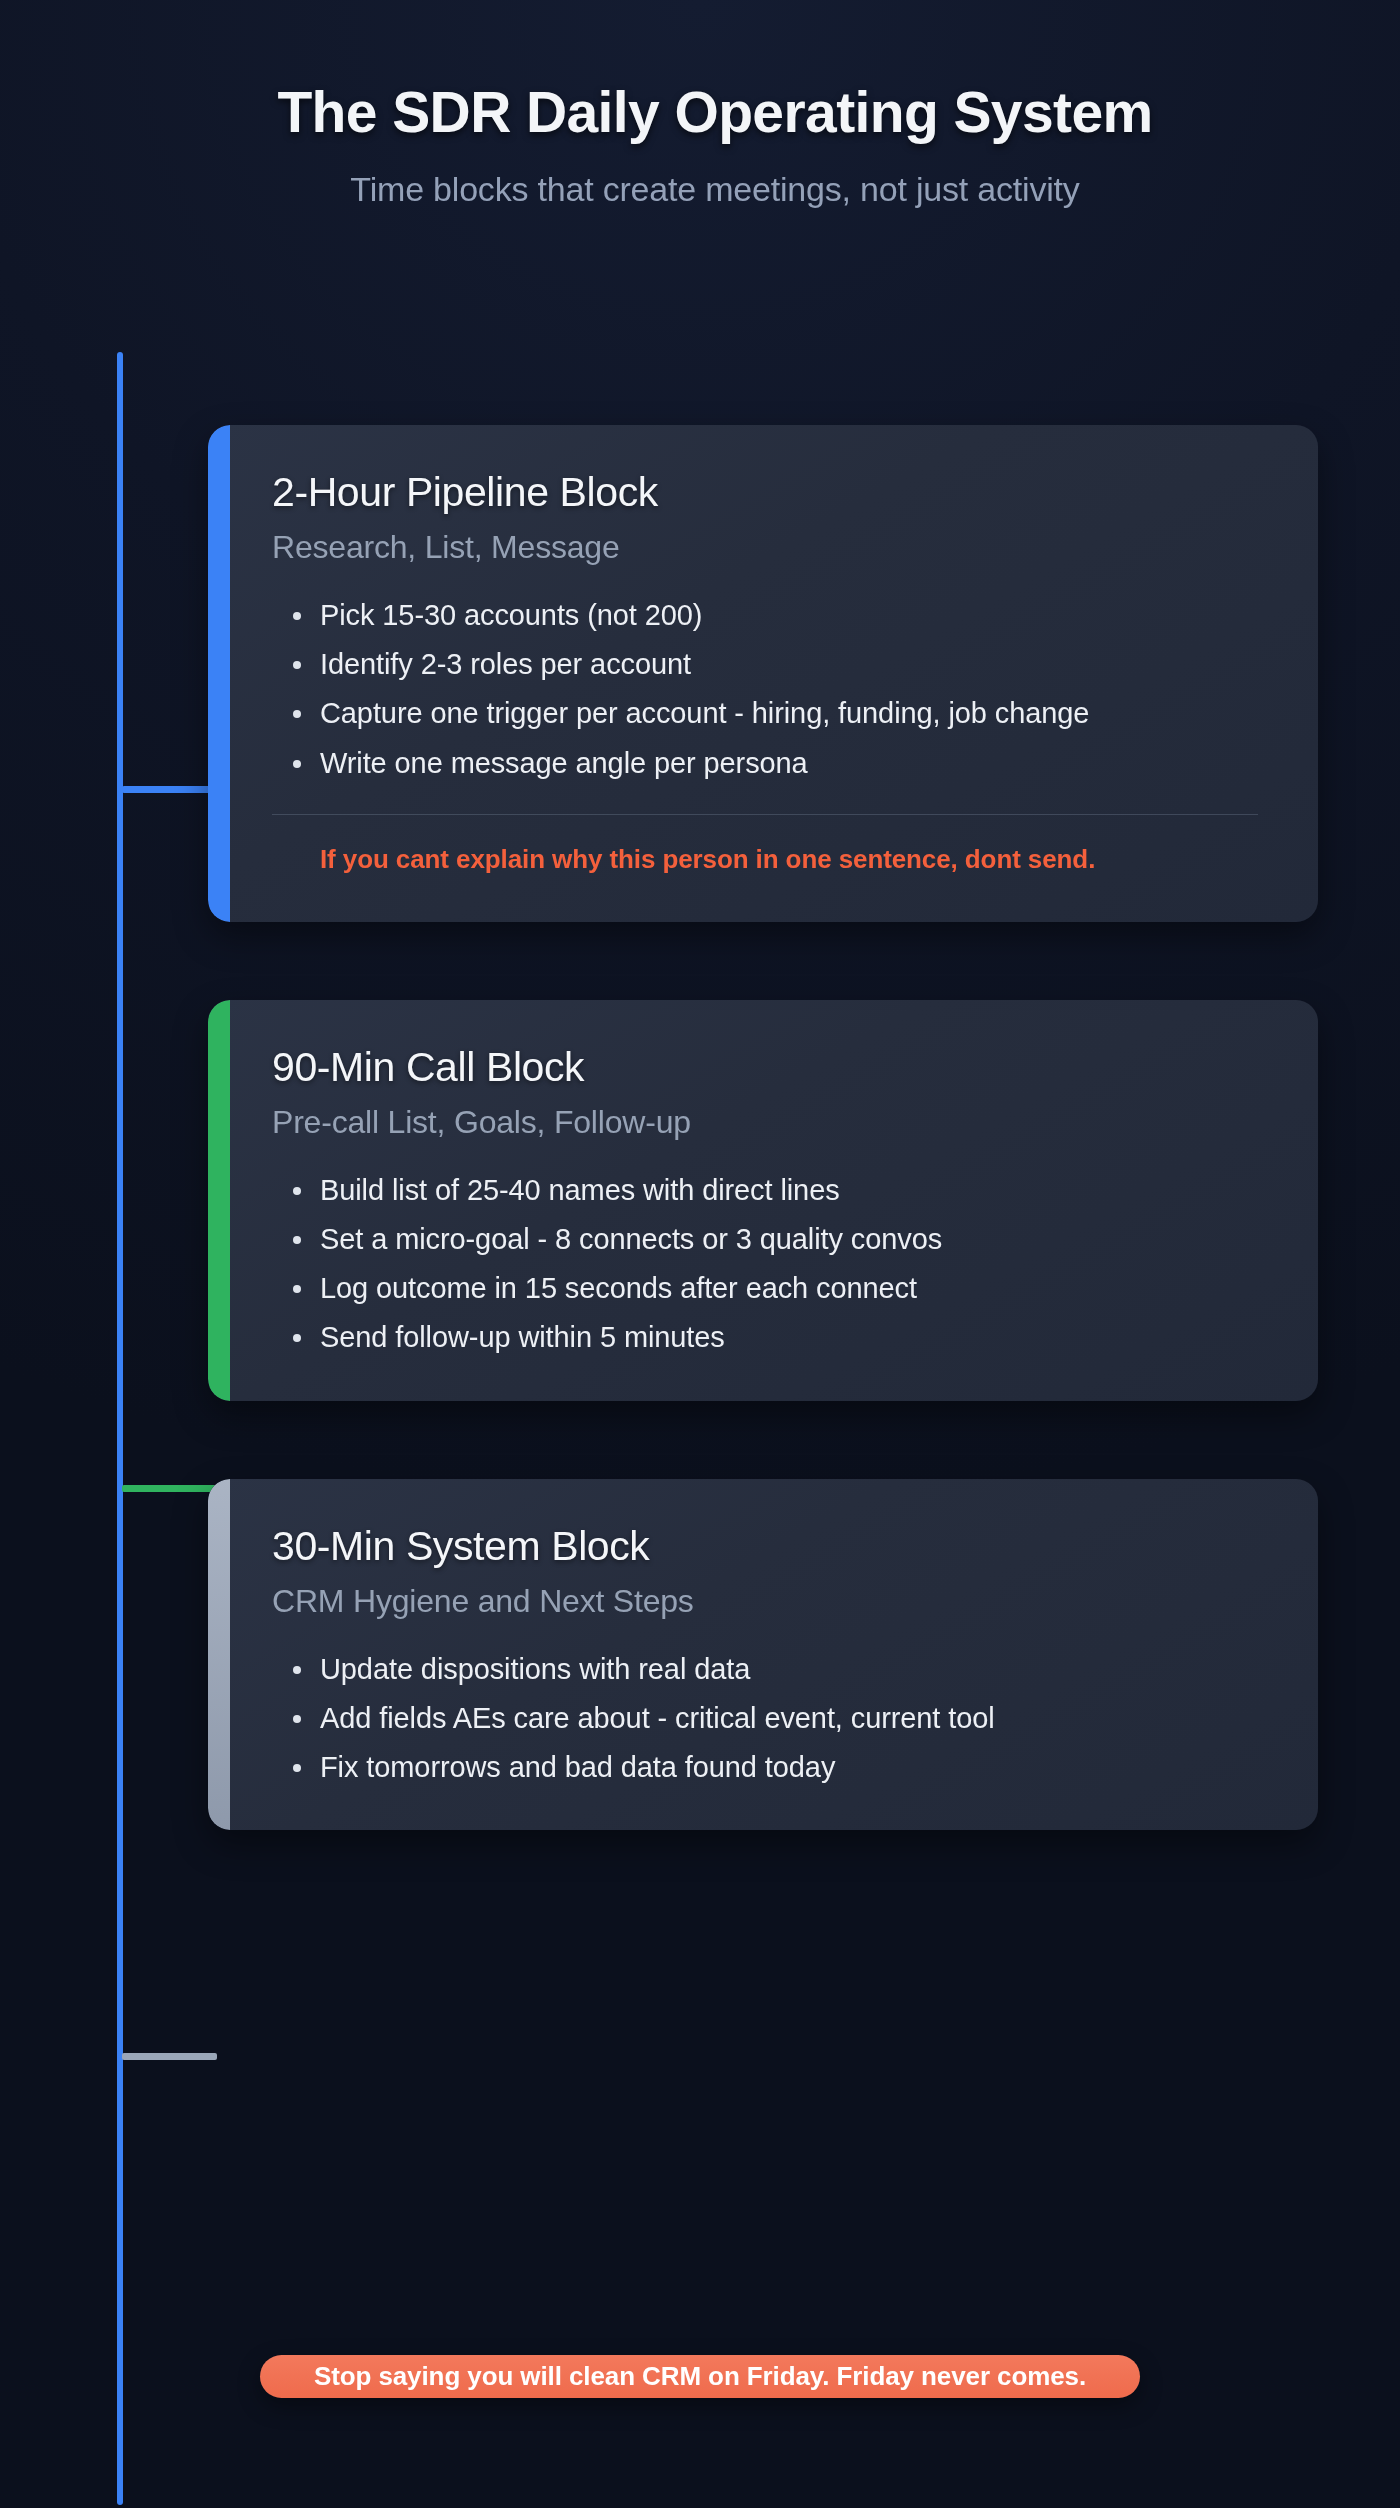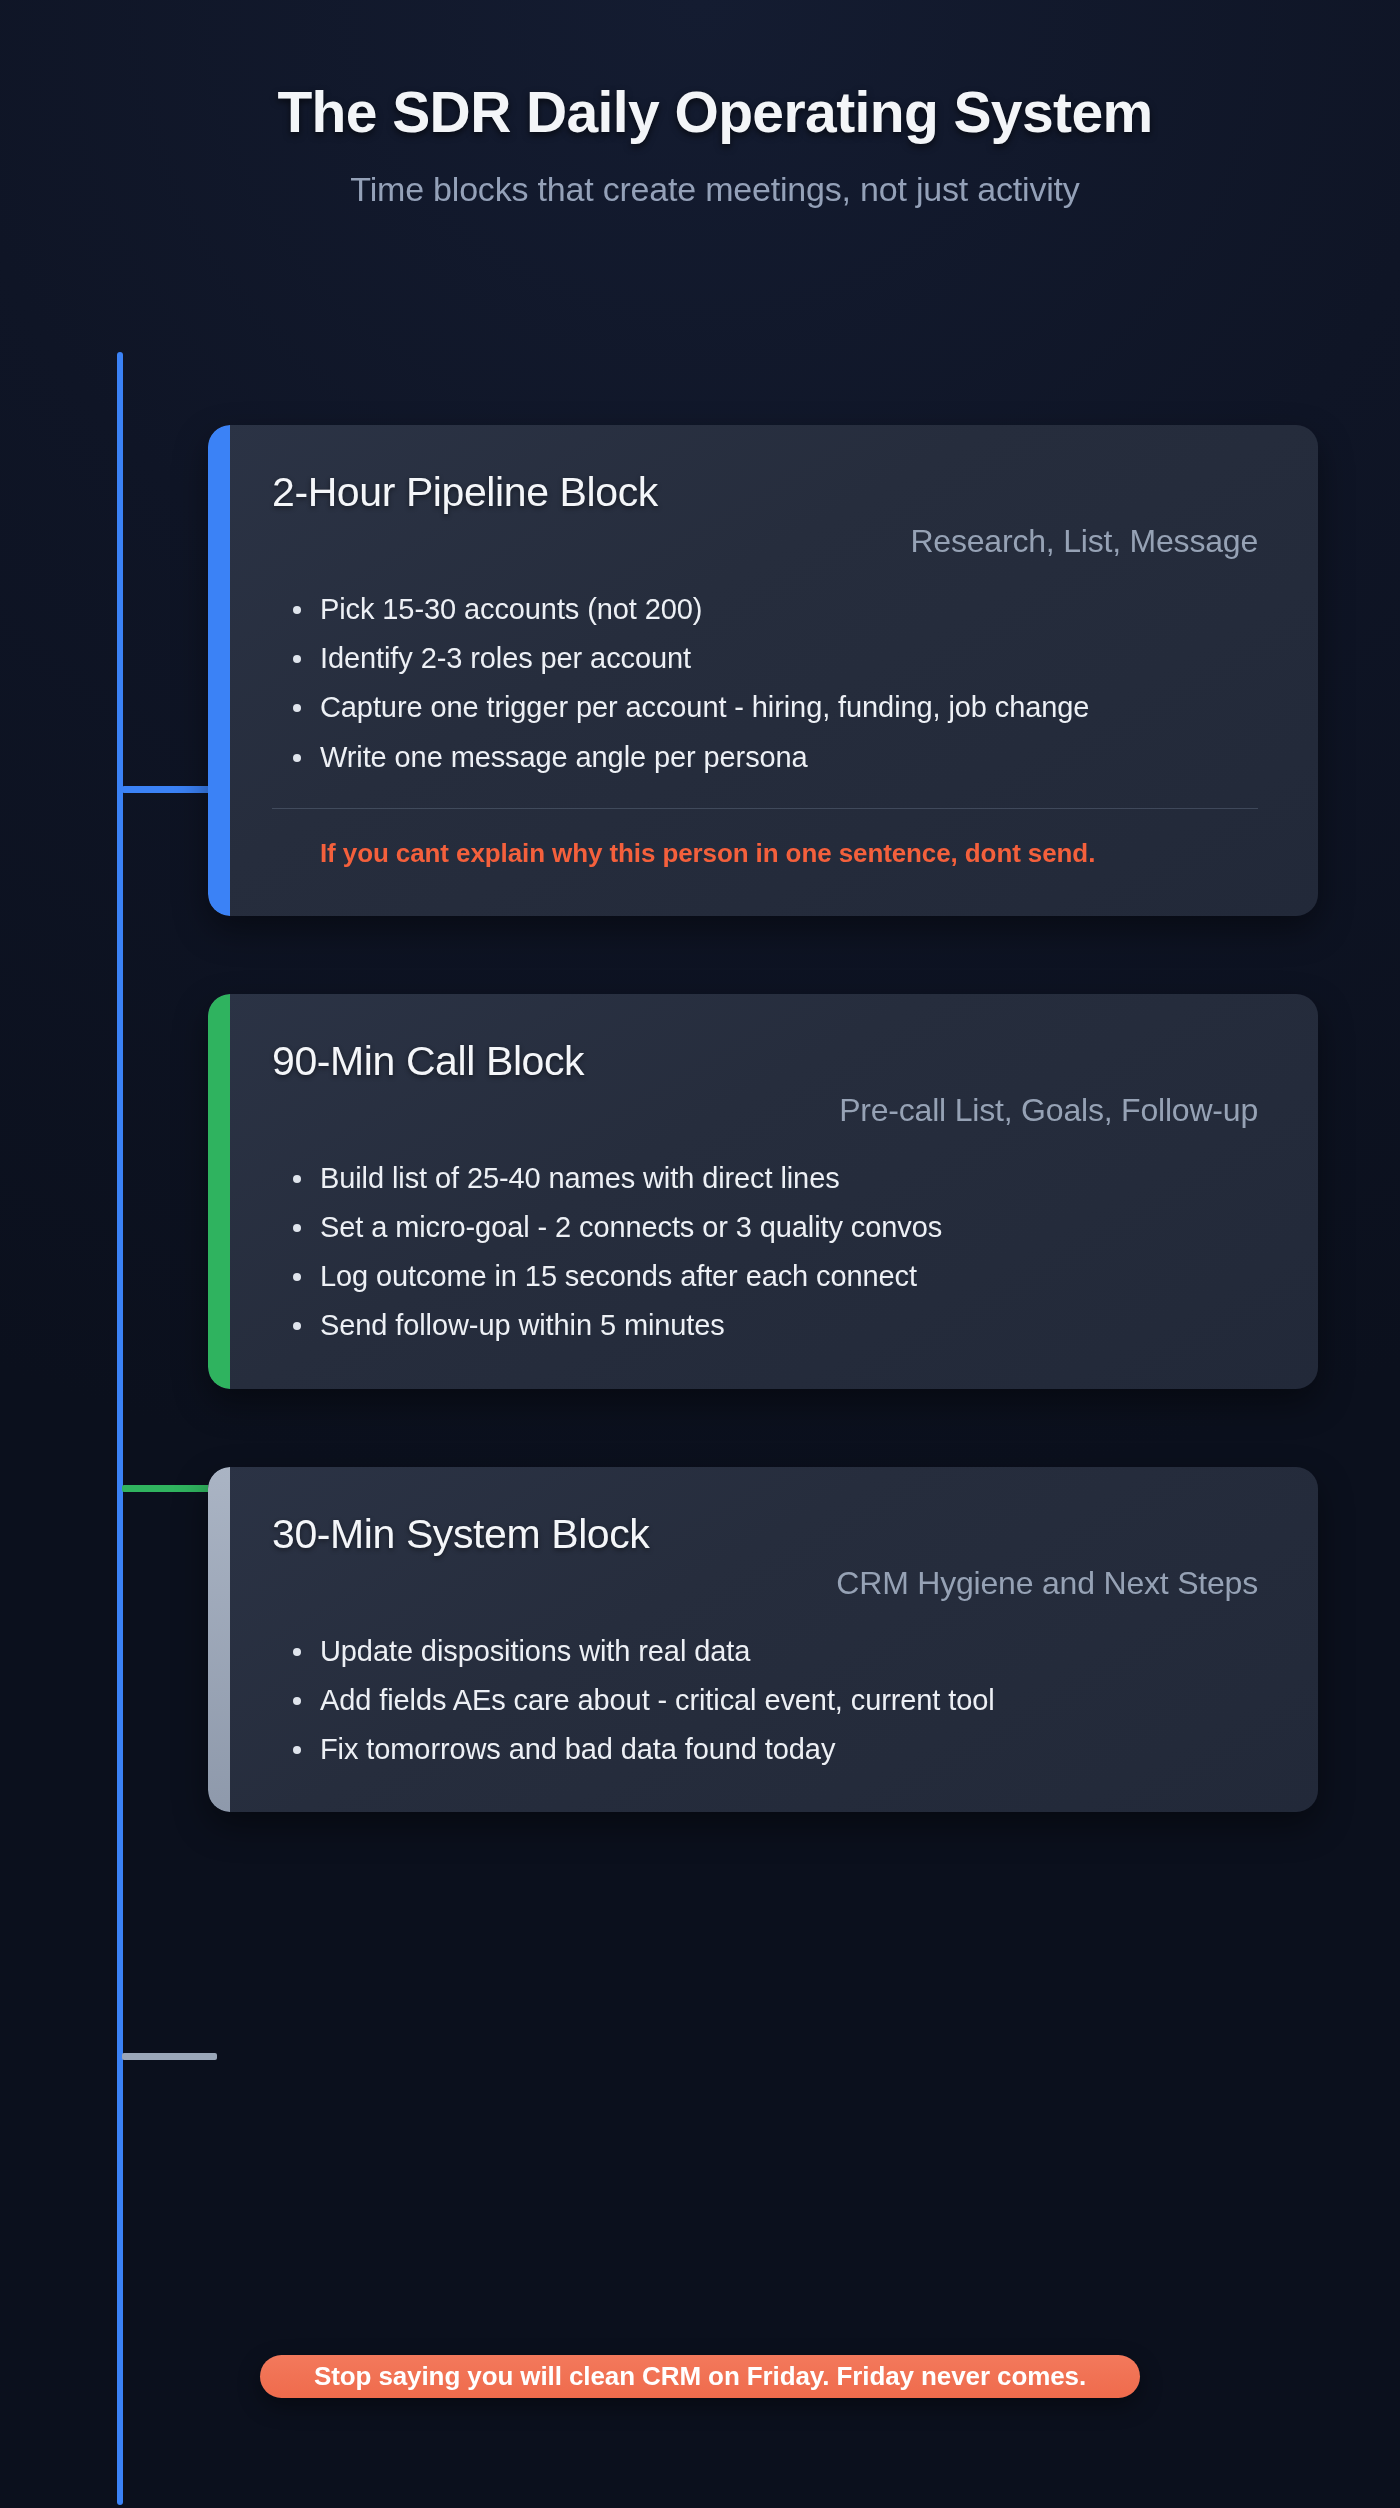--- a/index.html
+++ b/index.html
@@ -97,26 +97,25 @@
   .accent.silver { background:linear-gradient(180deg,#aab4c4 0%, #8e99ab 100%); }
 
   .card-title {
     font-size:41px;
     font-weight:normal;
     color:#f4f6f9;
     letter-spacing:-0.4px;
     text-shadow:0 2px 5px rgba(0,0,0,0.45);
   }
   .card-sub {
-    margin-top:7px;
+    margin-top:13px;
     font-size:32px;
     font-weight:400;
     color:#96a2b5;
     letter-spacing:-0.2px;
-    text-align:right;
   }
 
   .bullets {
     margin-top:32px;
     padding-left:48px;
     list-style:none;
   }
   .bullets li {
     position:relative;
     font-size:29px;
@@ -203,21 +202,21 @@
     <div class="divider"></div>
     <div class="callout">If you cant explain why this person in one sentence, dont send.</div>
   </div>
 
   <div class="card">
     <div class="accent green"></div>
     <div class="card-title">90-Min Call Block</div>
     <div class="card-sub">Pre-call List, Goals, Follow-up</div>
     <ul class="bullets">
       <li>Build list of 25-40 names with direct lines</li>
-      <li>Set a micro-goal - 2 connects or 3 quality convos</li>
+      <li>Set a micro-goal - 8 connects or 3 quality convos</li>
       <li>Log outcome in 15 seconds after each connect</li>
       <li>Send follow-up within 5 minutes</li>
     </ul>
   </div>
 
   <div class="card">
     <div class="accent silver"></div>
     <div class="card-title">30-Min System Block</div>
     <div class="card-sub">CRM Hygiene and Next Steps</div>
     <ul class="bullets">

